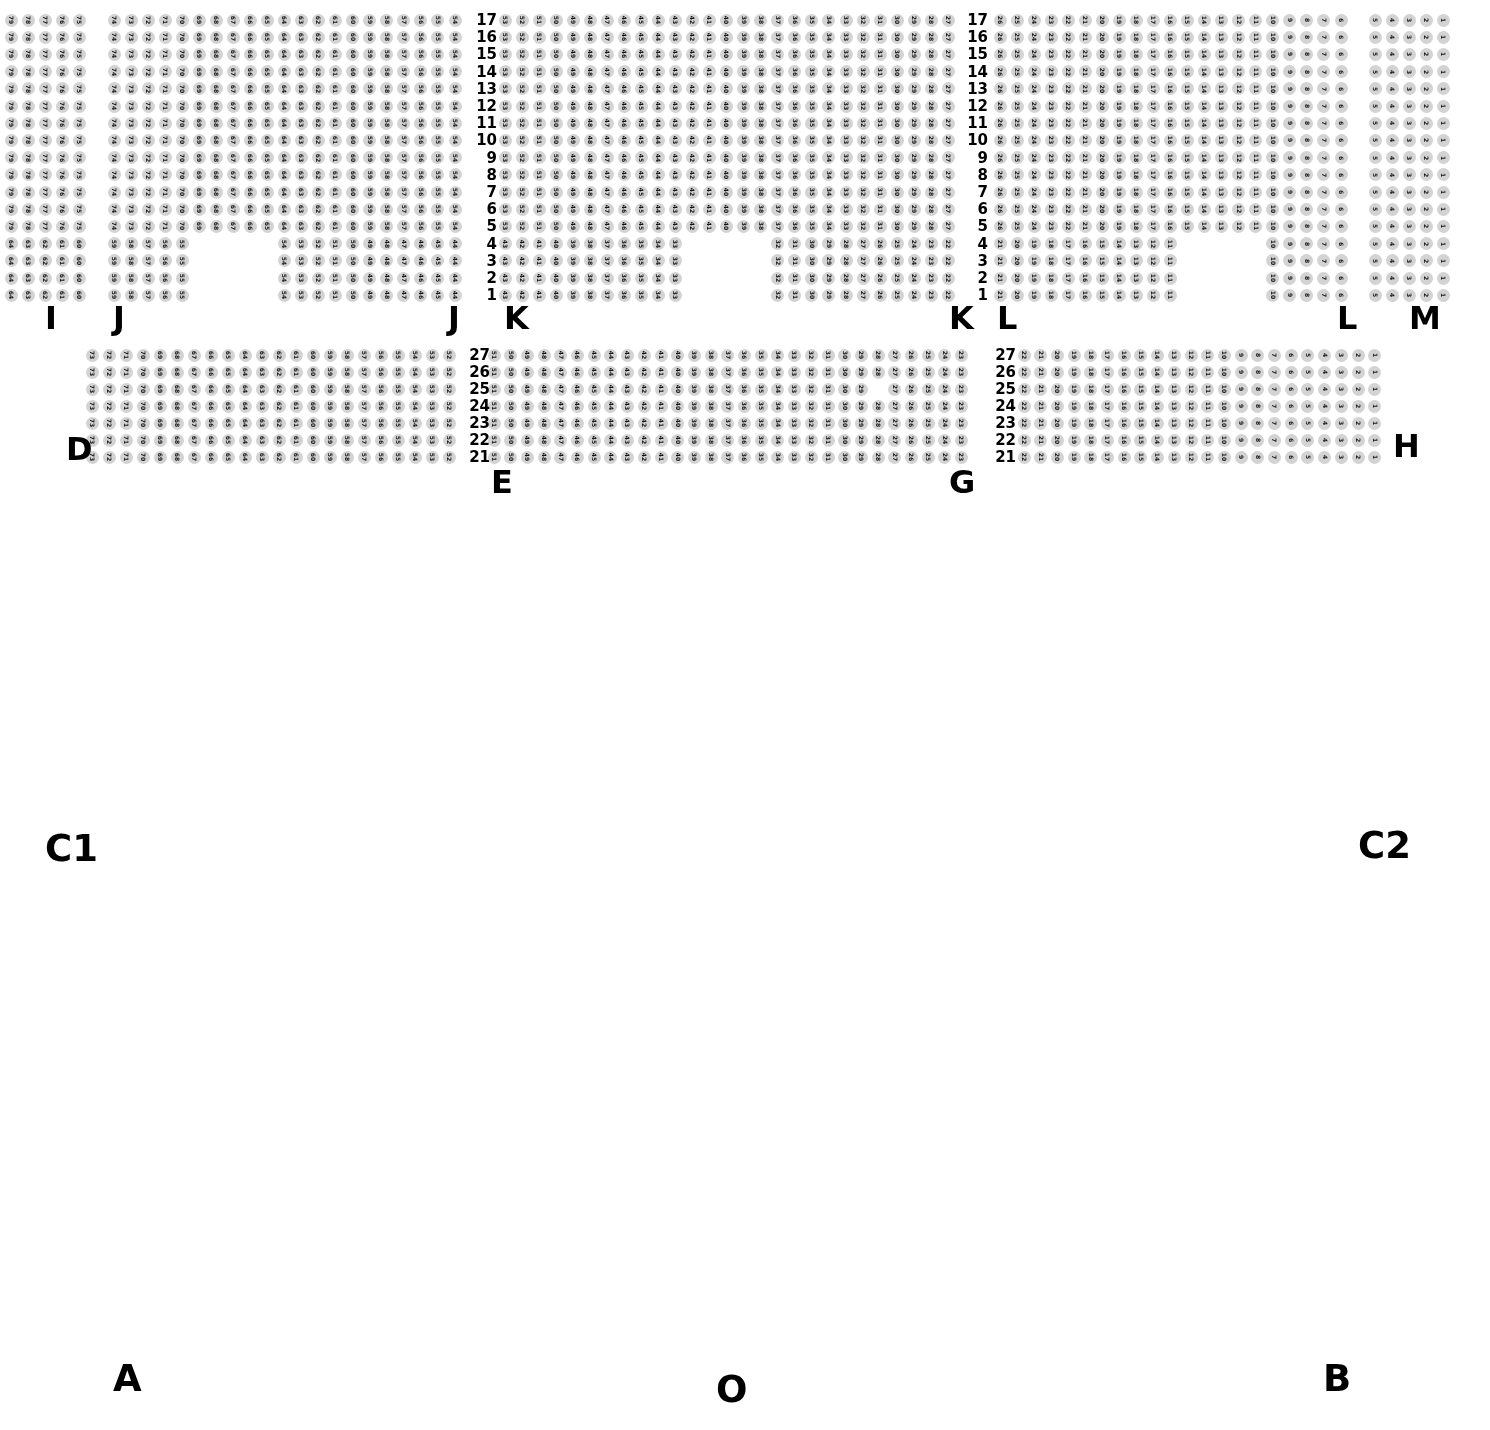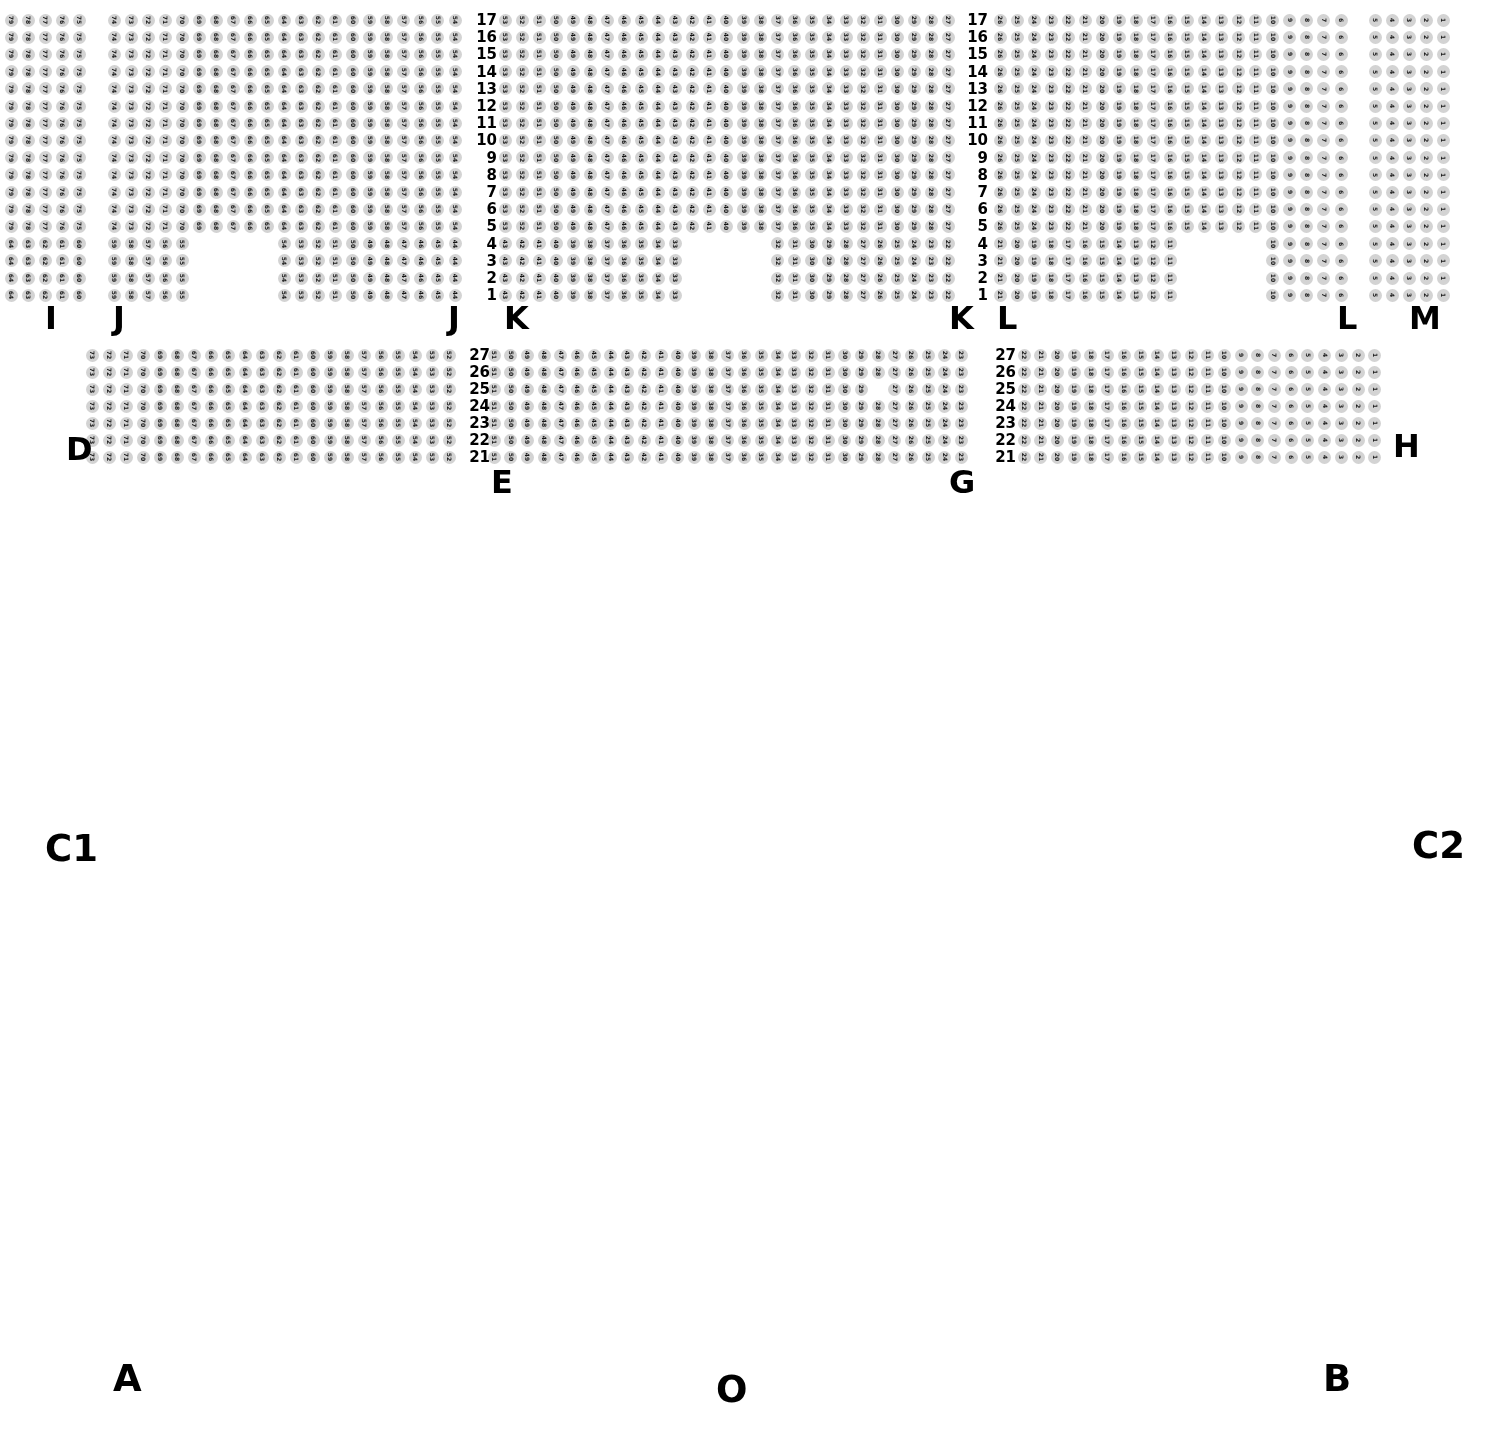--- a/index.html
+++ b/index.html
@@ -5494,17 +5494,17 @@
     <div class="label-sec" style="left: 504px; top: 302px;">K</div>
     <div class="label-sec" style="left: 949px; top: 302px;">K</div>
     <div class="label-sec" style="left: 997px; top: 302px;">L</div>
     <div class="label-sec" style="left: 1337px; top: 302px;">L</div>
     <div class="label-sec" style="left: 1409px; top: 302px;">M</div>
     <div class="label-sec" style="left: 66px; top: 433px;">D</div>
     <div class="label-sec" style="left: 491px; top: 466px;">E</div>
     <div class="label-sec" style="left: 949px; top: 466px;">G</div>
     <div class="label-sec" style="left: 1393px; top: 430px;">H</div>
     <div class="label-zone" style="left: 45px; top: 830px;">C1</div>
-    <div class="label-zone" style="left: 1412px; top: 827px;">C2</div>
+    <div class="label-zone" style="left: 1358px; top: 827px;">C2</div>
     <div class="label-zone" style="left: 113px; top: 1360px;">A</div>
     <div class="label-zone" style="left: 716px; top: 1371px;">O</div>
     <div class="label-zone" style="left: 1323px; top: 1360px;">B</div>
   </div>
 
 </body></html>

